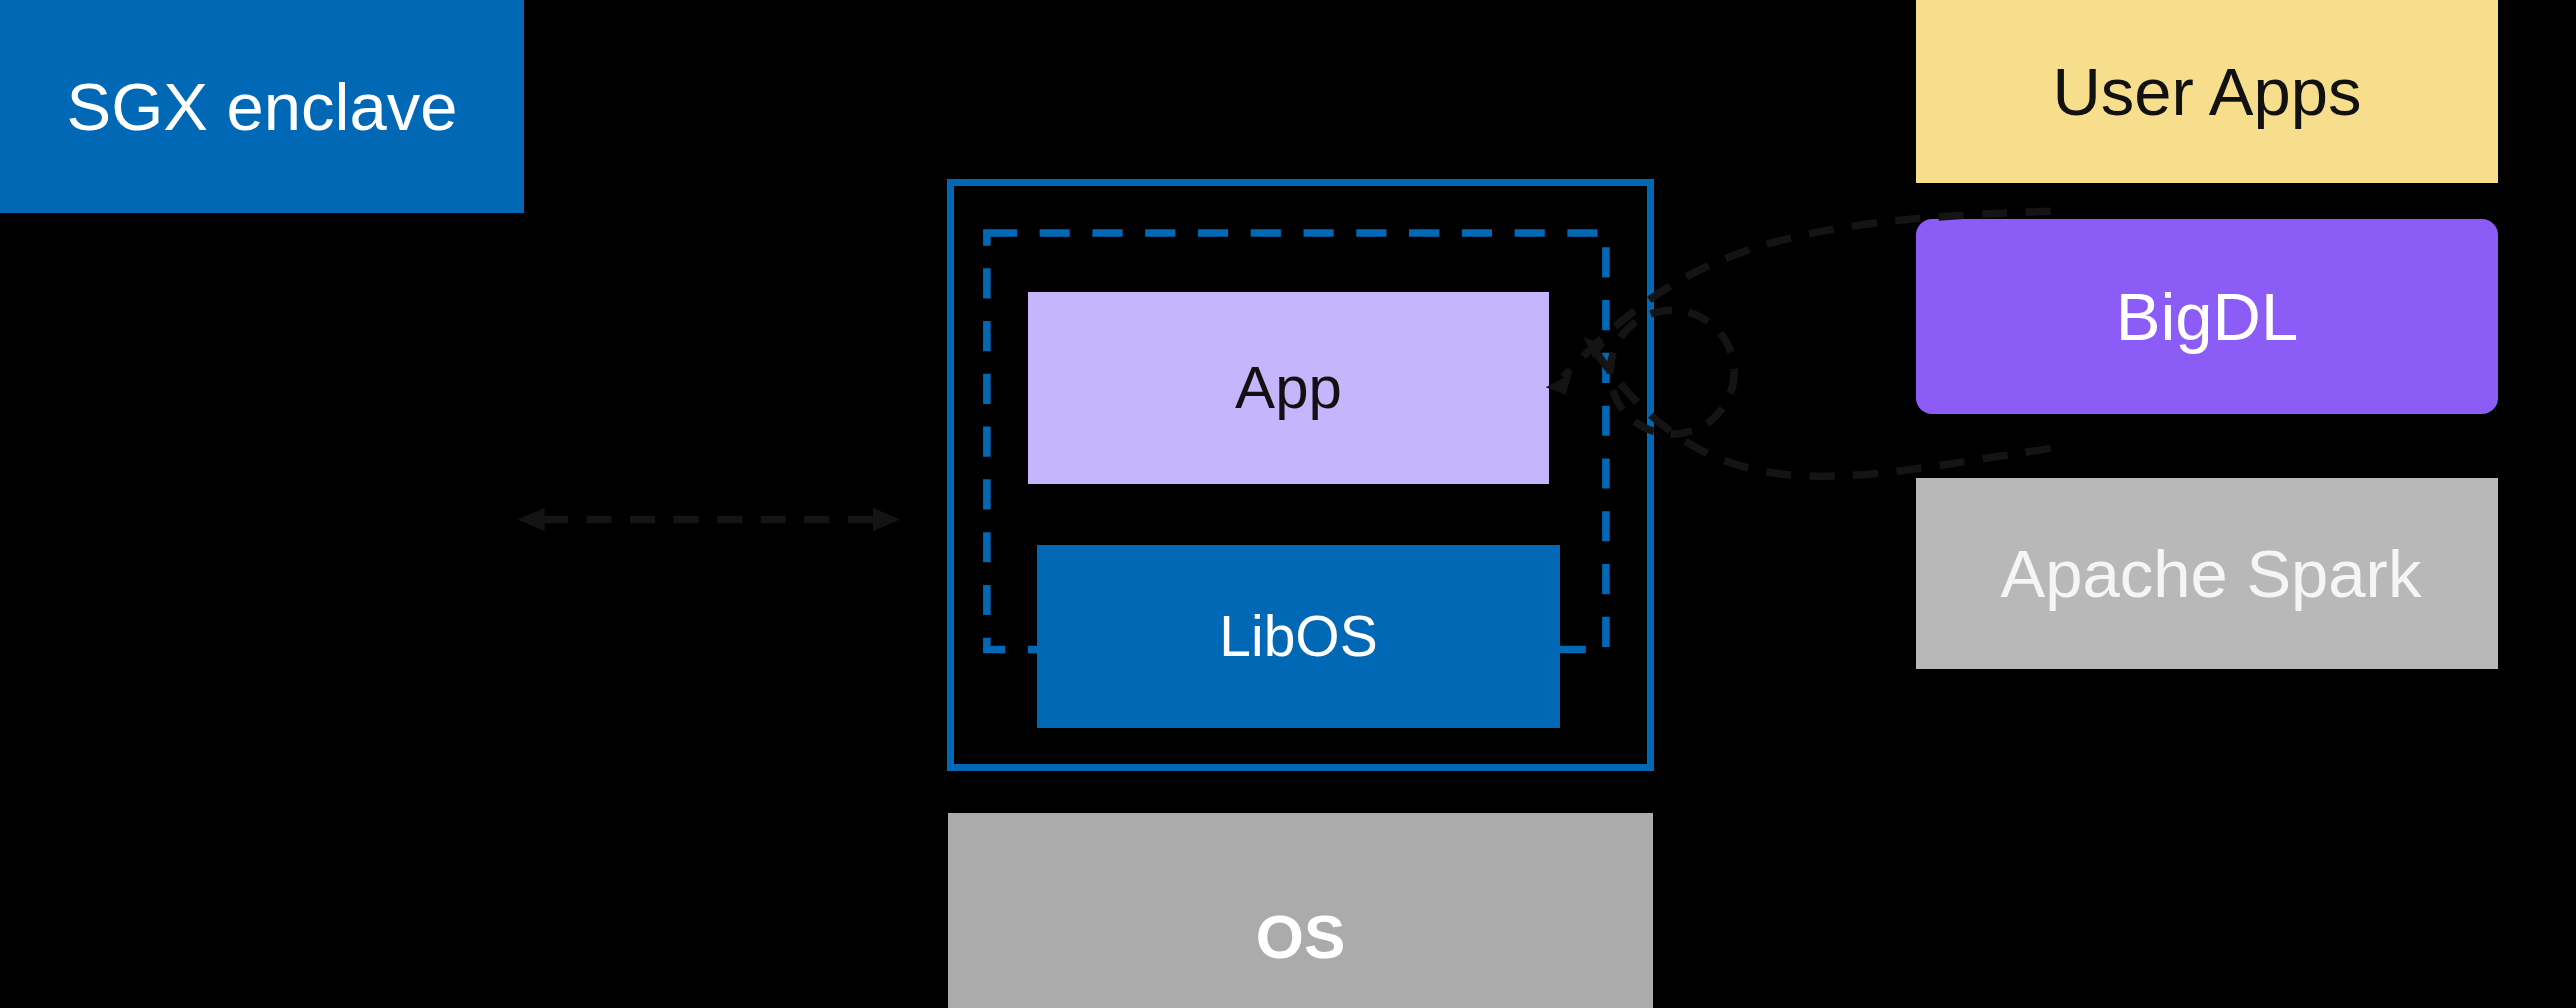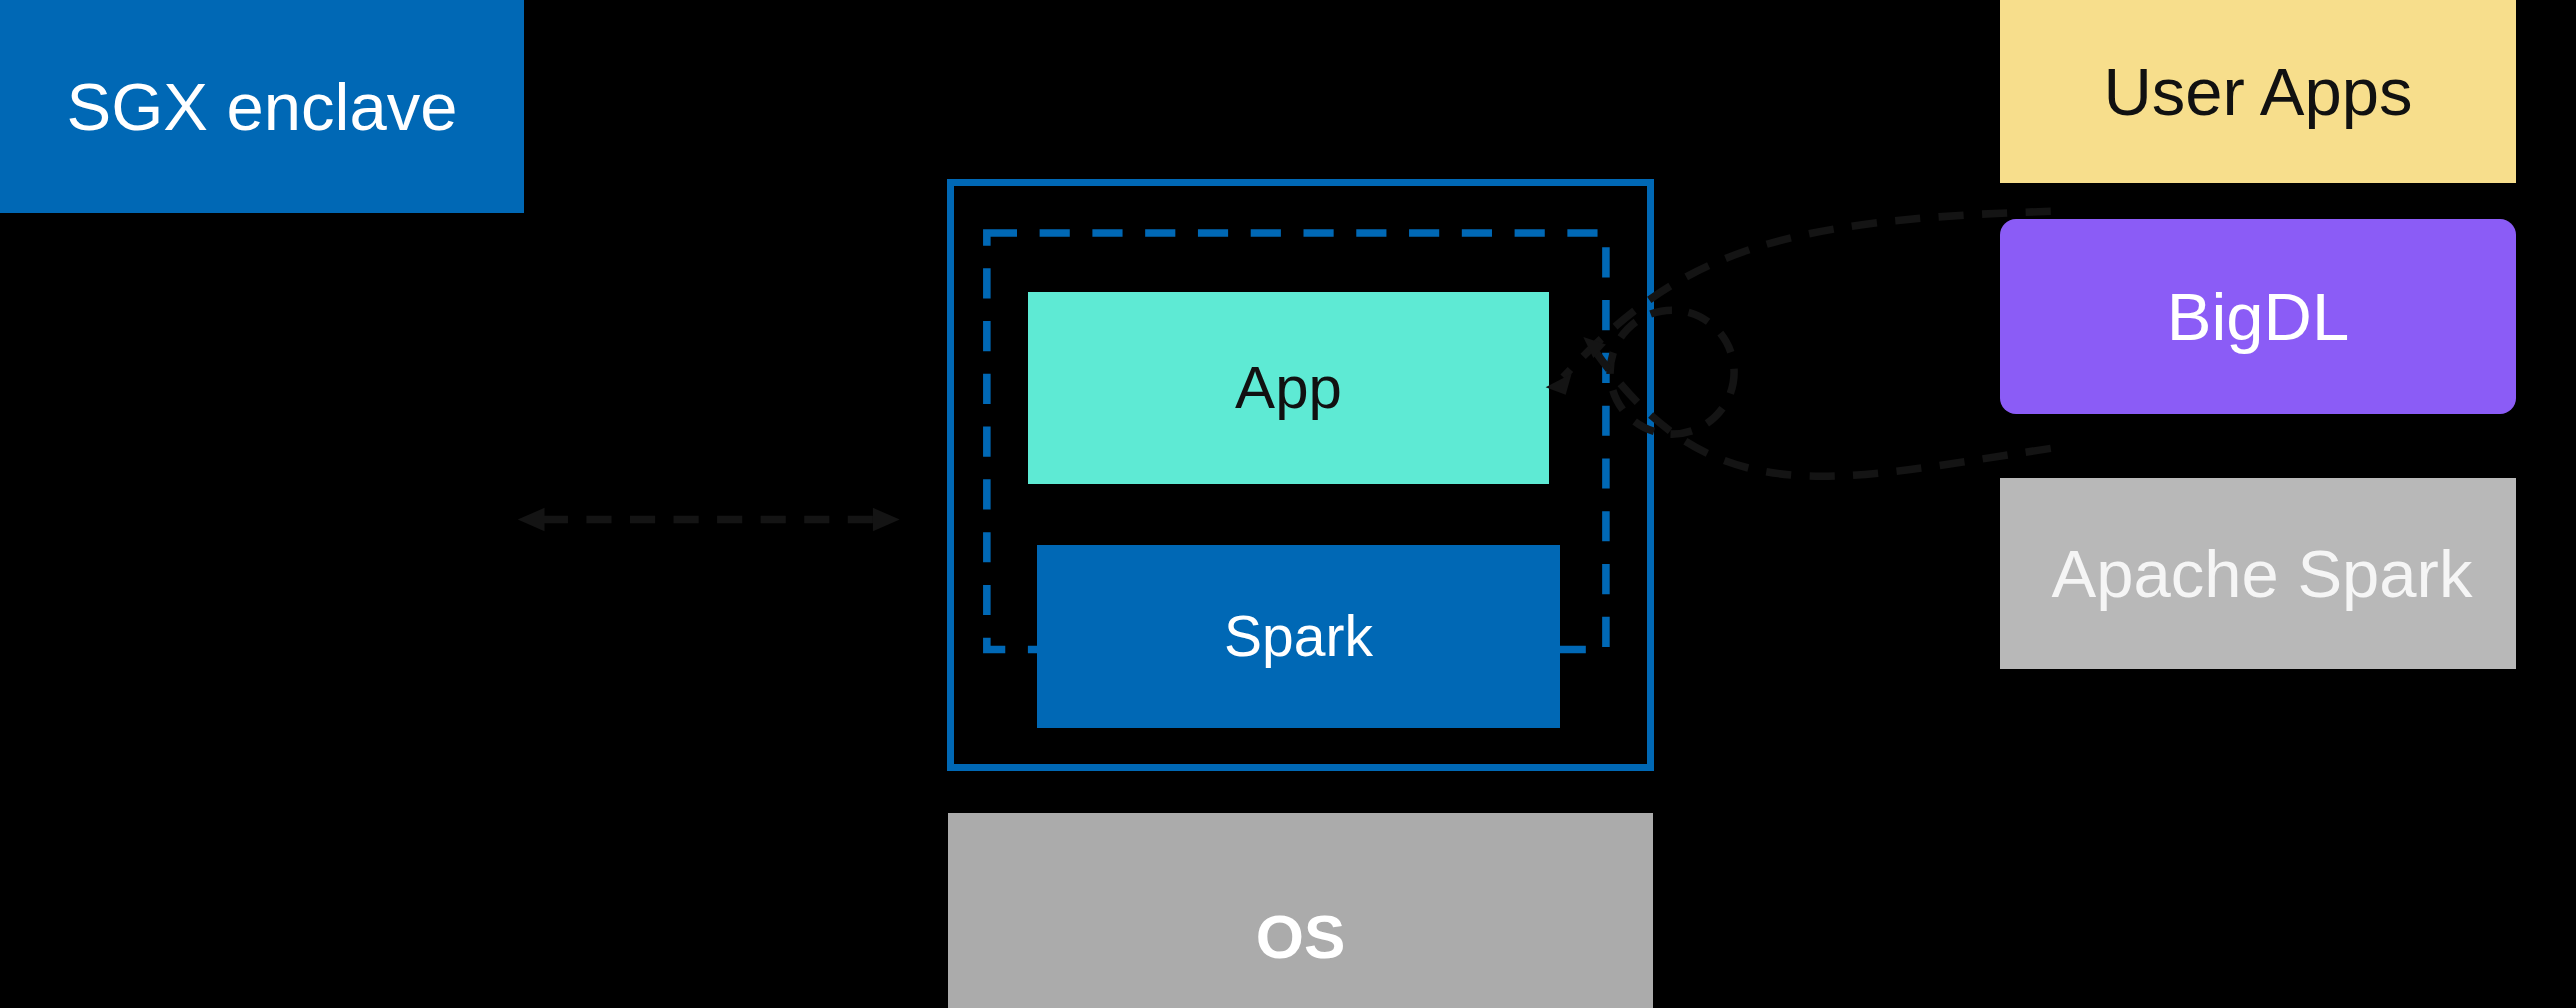--- a/index.html
+++ b/index.html
@@ -51,38 +51,38 @@
     left: 0; top: 0;
     width: 2576px; height: 1009px;
     pointer-events: none;
   }
   #dashed-layer { z-index: 2; }
   #annotation-layer { z-index: 4; }
 
   
   #app-box {
     left: 1028px; top: 292px; width: 521px; height: 192px;
-    background: #5eead4;
+    background: #c4b5fd;
   }
   #app-box .label { color: #111111; font-size: 60px; }
 
   #libos-box {
     left: 1037px; top: 545px; width: 523px; height: 183px;
     background: #0068B5;
   }
   #libos-box .label { color: #ffffff; font-size: 57px; }
 
   #os-box {
     left: 948px; top: 813px; width: 705px; height: 248px;
     background: #ABABAB;
   }
   #os-box .label { color: #ffffff; font-size: 62px; font-weight: bold; }
 
   
-  .stack-box { left: 2000px; width: 516px; justify-content: center; }
+  .stack-box { left: 1916px; width: 582px; justify-content: center; }
   #user-apps-box { top: 0; height: 183px; background: #F7DE8C; }
   #user-apps-box .label { color: #111111; font-size: 67px; }
   #bigdl-box { top: 219px; height: 195px; background: #8b5cf6; border-radius: 16px; }
   #bigdl-box .label { color: #ffffff; font-size: 67px; }
   #spark-box { top: 478px; height: 191px; background: #B8B8B8; }
   #spark-box .label { color: #F5F5F5; font-size: 67px; margin-left: 8px; }
 
   .ann { stroke: #141414; stroke-width: 9; fill: none; }
   .ann-head { fill: #141414; stroke: none; }
 </style>
@@ -99,21 +99,21 @@
 
   <svg id="dashed-layer" class="layer" viewBox="0 0 3075 1204" xmlns="http://www.w3.org/2000/svg">
     <rect x="1178" y="278" width="739" height="497" fill="none" stroke="#0068B5" stroke-width="9" stroke-dasharray="36 27"></rect>
   </svg>
 
   <div class="box" id="app-box">
     <span class="label">App</span>
   </div>
 
   <div class="box" id="libos-box">
-    <span class="label">Spark</span>
+    <span class="label">LibOS</span>
   </div>
 
   <div class="box" id="os-box">
     <span class="label">OS</span>
   </div>
 
   <div class="box stack-box" id="user-apps-box">
     <span class="label">User Apps</span>
   </div>
   <div class="box stack-box" id="bigdl-box">

